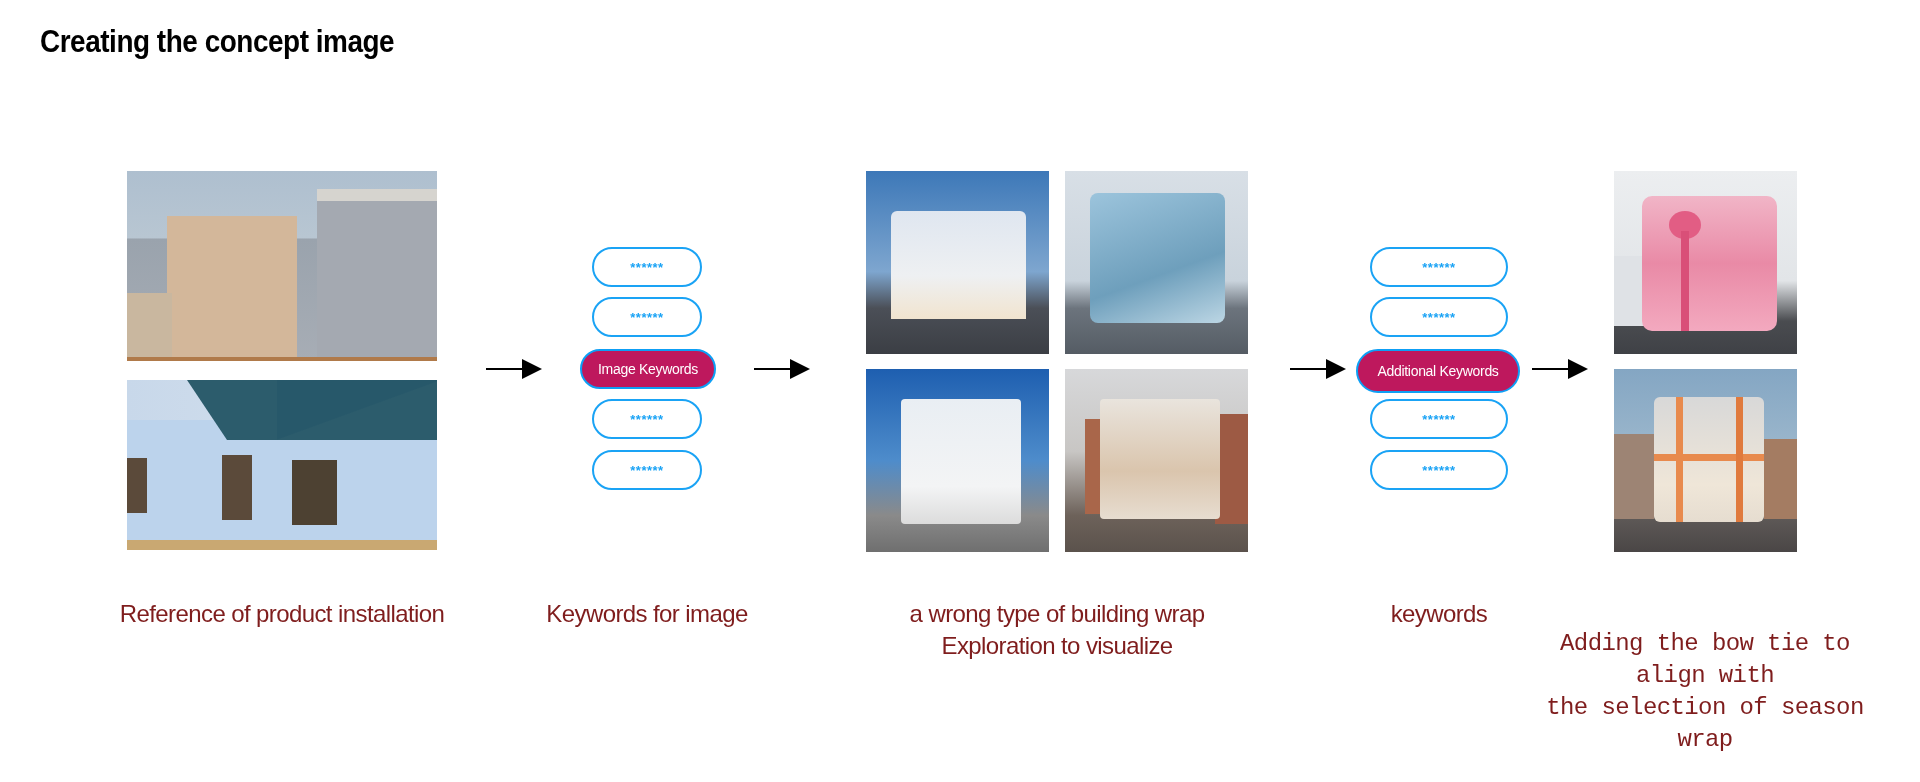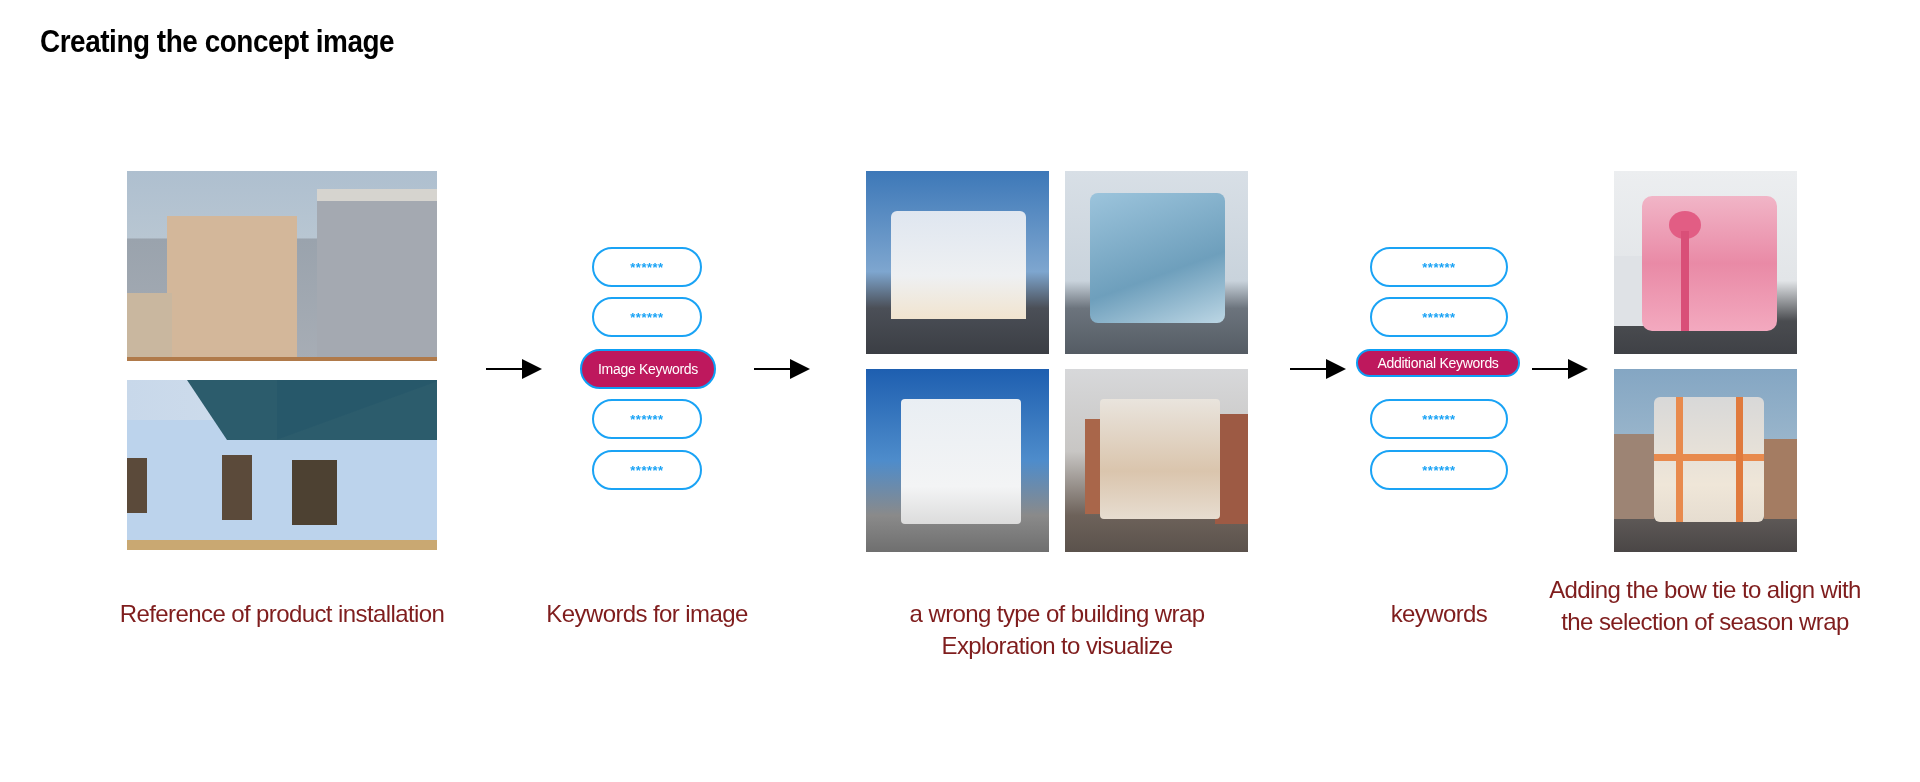--- a/index.html
+++ b/index.html
@@ -64,21 +64,21 @@
   <div style="position:absolute;left:35px;top:30px;width:120px;height:120px;background:linear-gradient(180deg,#e9e4dd,#dac5ad 60%,#e7ddd0);border-radius:4px;"></div>
 </div>
 
 <svg class="arrow" style="left:1290px;top:358px;" viewBox="0 0 56 22">
     <line x1="0" y1="11" x2="38" y2="11" stroke="#000" stroke-width="2"></line>
     <polygon points="36,1 56,11 36,21" fill="#000"></polygon>
   </svg>
 
 <div class="kw" style="left:1370px;top:247px;width:138px;height:40px;">******</div>
 <div class="kw" style="left:1370px;top:297px;width:138px;height:40px;">******</div>
-<div class="kw active" style="left:1356px;top:349px;width:164px;height:28px;">Additional Keywords</div>
+<div class="kw active" style="left:1356px;top:349px;width:164px;height:44px;">Additional Keywords</div>
 <div class="kw" style="left:1370px;top:399px;width:138px;height:40px;">******</div>
 <div class="kw" style="left:1370px;top:450px;width:138px;height:40px;">******</div>
 
 <svg class="arrow" style="left:1532px;top:358px;" viewBox="0 0 56 22">
     <line x1="0" y1="11" x2="38" y2="11" stroke="#000" stroke-width="2"></line>
     <polygon points="36,1 56,11 36,21" fill="#000"></polygon>
   </svg>
 
 <div class="img" style="left:1614px;top:171px;width:183px;height:183px;background:linear-gradient(180deg,#eceef0 0%,#e2e5e8 60%,#4a4c50 82%,#3f4146 100%);">
   <div style="position:absolute;left:0;top:85px;width:40px;height:70px;background:#dfe2e6;"></div>
@@ -101,16 +101,16 @@
 <div class="cap" style="left:497px;top:598px;width:300px;">
   <div>Keywords for image</div>
 </div>
 <div class="cap" style="left:857px;top:598px;width:400px;">
   <div>a wrong type of building wrap</div>
   <div>Exploration to visualize</div>
 </div>
 <div class="cap" style="left:1339px;top:598px;width:200px;">
   <div>keywords</div>
 </div>
-<div class="cap" style="left:1525px;top:574px;width:360px;">
+<div class="cap" style="left:1525px;top:628px;width:360px;font-family:Liberation Mono, monospace;">
   <div>Adding the bow tie to align with</div>
   <div>the selection of season wrap</div>
 </div>
 
 </body></html>

